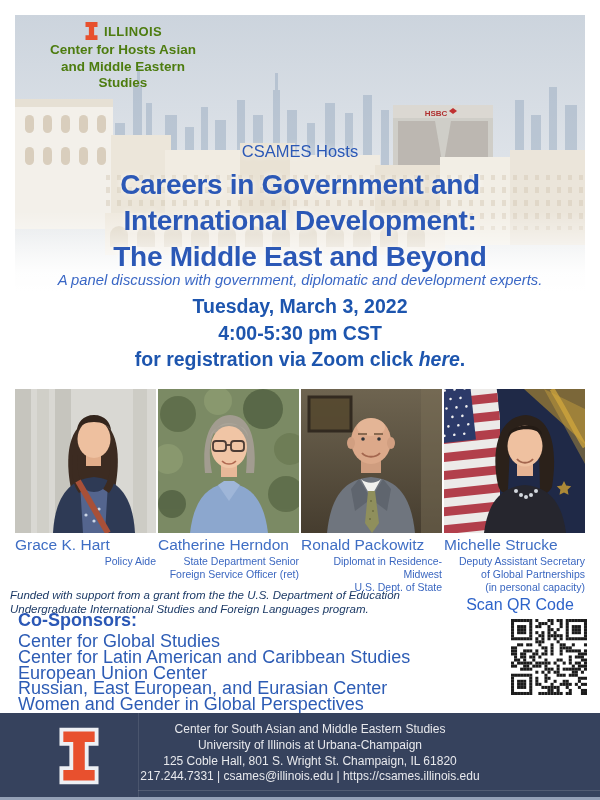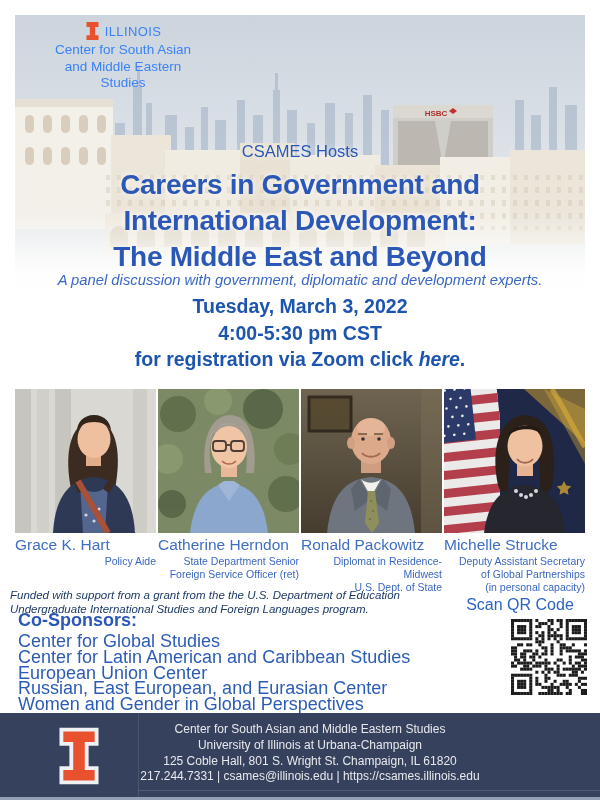--- a/index.html
+++ b/index.html
@@ -3,21 +3,21 @@
 <meta charset="utf-8">
 <style>
   html,body{margin:0;padding:0;background:#fff;}
   *{box-sizing:border-box;}
   .page{position:relative;width:600px;height:800px;background:#fff;overflow:hidden;
         font-family:"Liberation Sans",sans-serif;}
 
   
   .hero{position:absolute;left:15px;top:15px;width:570px;height:278px;}
   .skyline{position:absolute;left:0;top:0;width:100%;height:100%;}
-  .brand{position:absolute;left:26px;top:5px;width:164px;color:#3b82f6;font-weight:normal;text-align:center;}
+  .brand{position:absolute;left:26px;top:5px;width:164px;color:#4d7c0f;font-weight:bold;text-align:center;}
   .brand-top{display:flex;align-items:center;justify-content:center;gap:5px;height:22px;}
   .brand-word{font-size:13px;letter-spacing:.4px;}
   .brand-line{font-size:13.5px;line-height:16.5px;}
   .kicker{position:absolute;left:0;top:127px;width:100%;text-align:center;font-size:16.5px;color:#2b58b6;
           text-shadow:0 0 6px rgba(255,255,255,.85);}
   .title{position:absolute;left:0;top:152px;width:100%;text-align:center;font-weight:bold;
          font-size:28px;line-height:36px;color:#2b58b6;letter-spacing:-.3px;
          text-shadow:0 0 6px rgba(255,255,255,.85);}
   .subtitle{position:absolute;left:0;top:257px;width:100%;text-align:center;font-style:italic;
             font-size:14.8px;color:#3a67c5;}
@@ -155,21 +155,21 @@
       <rect x="0" y="196" width="570" height="82" fill="url(#fade)"></rect>
     </svg>
 
     <div class="brand">
       <div class="brand-top">
         <svg width="15" height="20" viewBox="0 0 40 52">
           <path d="M4,2 H36 V15 H27 V37 H36 V50 H4 V37 H13 V15 H4 Z" fill="#e8502e"></path>
         </svg>
         <span class="brand-word">ILLINOIS</span>
       </div>
-      <div class="brand-line">Center for South Asian</div>
+      <div class="brand-line">Center for Hosts Asian</div>
       <div class="brand-line">and Middle Eastern Studies</div>
     </div>
 
     <div class="kicker">CSAMES Hosts</div>
     <div class="title">
       <div>Careers in Government and</div>
       <div>International Development:</div>
       <div>The Middle East and Beyond</div>
     </div>
     <div class="subtitle">A panel discussion with government, diplomatic and development experts.</div>

